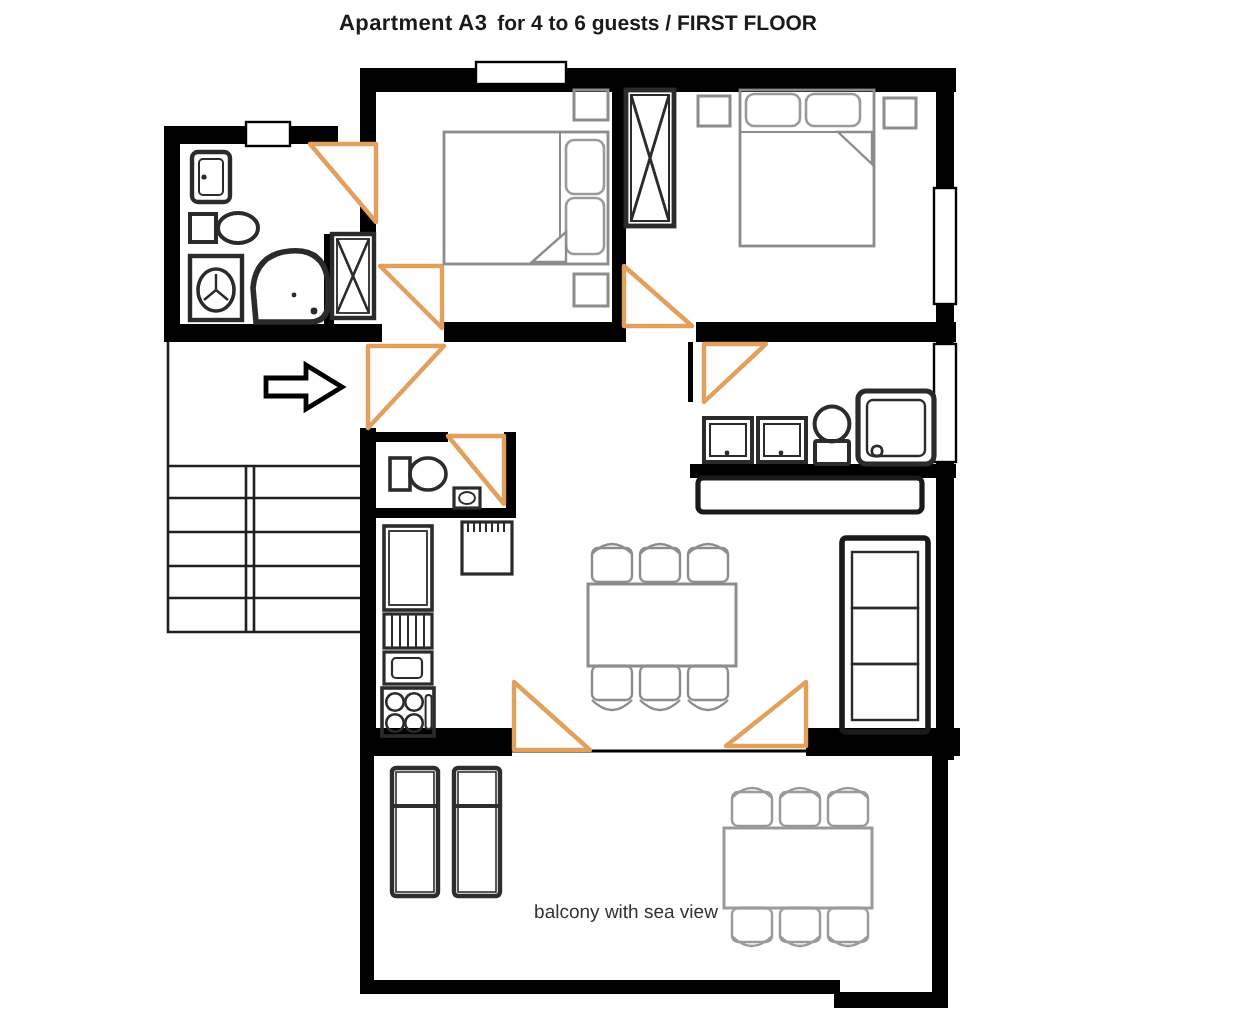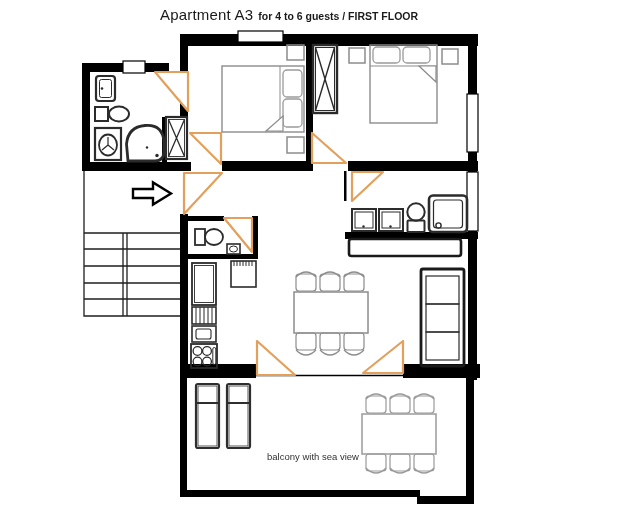--- a/index.html
+++ b/index.html
@@ -16,21 +16,21 @@
   .win{fill:#ffffff;stroke:#000000;stroke-width:1.2;}
   .door{fill:#ffffff;stroke:var(--door);stroke-width:2.2;stroke-linejoin:round;}
   .fix{fill:none;stroke:var(--fixture);}
   .furn{fill:none;stroke:var(--furniture);}
   .lfurn{fill:none;stroke:var(--lightfurn);}
   .stairline{fill:none;stroke:var(--stairs);stroke-width:1.3;}
   .title-row{
     position:absolute; top:6px; left:289px; transform:translateX(-50%);
     white-space:nowrap; display:flex; align-items:baseline; gap:5px; color:var(--text);
   }
-  .title-main{font-size:15px;font-weight:400;letter-spacing:.2px;}
+  .title-main{font-size:11px;font-weight:700;letter-spacing:.2px;}
   .title-sub{font-size:10.5px;font-weight:700;}
   .balcony-caption{
     position:absolute; top:451px; left:313px; transform:translateX(-50%);
     font-size:9.5px; color:#333333; white-space:nowrap;text-align:center;
   }
 </style>
 </head>
 <body>
 
 <div id="stage">

